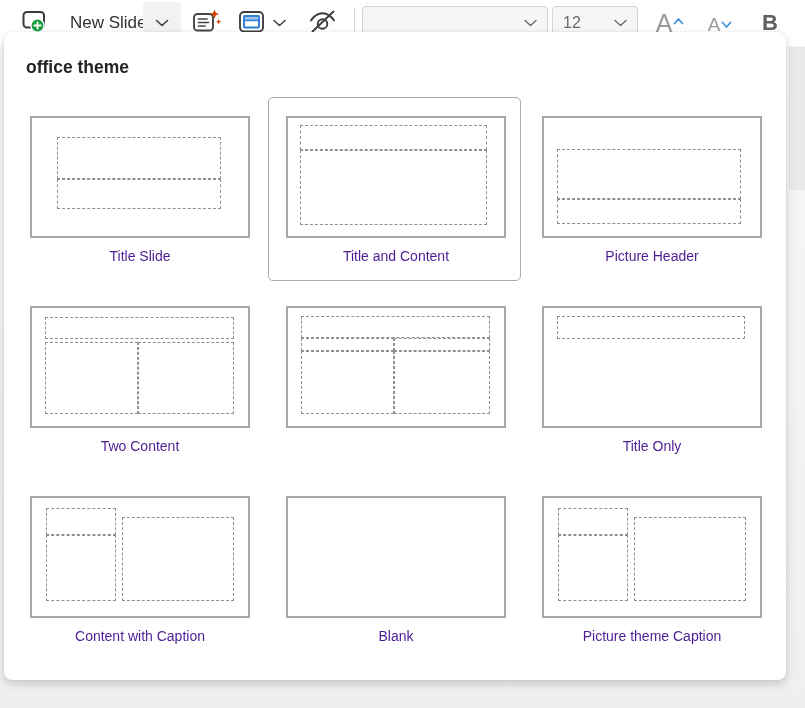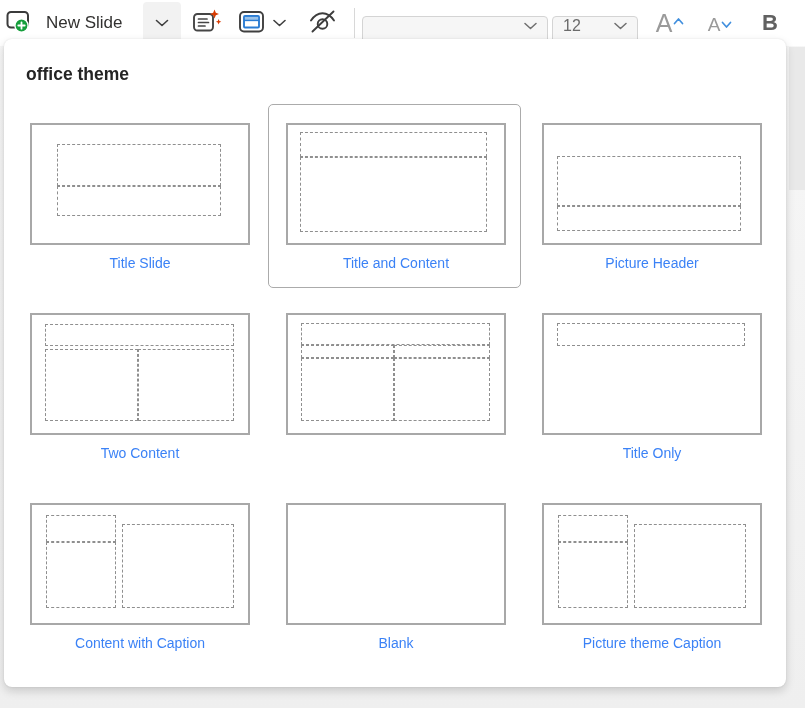--- a/index.html
+++ b/index.html
@@ -10,36 +10,36 @@
     background:linear-gradient(#f7f7f7, #efefef);
     overflow:hidden;
   }
 
   
   .toolbar {
     position:absolute; left:0; top:0; width:805px; height:46px;
     background:#ffffff;
   }
   .tb-item { position:absolute; display:flex; align-items:center; justify-content:center; }
-  .new-slide-btn { left:0; top:2px; height:42px; padding:0 6px; gap:14px; cursor:pointer; }
+  .new-slide-btn { left:16px; top:2px; height:42px; padding:0 6px; gap:22px; cursor:pointer; }
   .new-slide-label { font-size:17px; color:#323130; white-space:nowrap; }
   .new-slide-dropdown {
     left:143px; top:2px; width:38px; height:42px;
     background:#f2f2f2; border-radius:4px; cursor:pointer;
   }
   .icon-btn { top:2px; height:42px; cursor:pointer; }
   .designer-btn { left:186px; width:42px; }
   .layout-btn  { left:232px; width:60px; gap:8px; }
   .hide-btn    { left:300px; width:44px; }
   .tb-sep { position:absolute; left:354px; top:8px; width:1px; height:30px; background:#d8d8d8; }
 
   .combo {
-    position:absolute; top:16px; height:34px;
+    position:absolute; top:6px; height:34px;
     background:#f6f6f6; border:1px solid #d4d4d4; border-radius:4px;
-    display:flex; cursor:pointer;
+    display:flex; align-items:center; cursor:pointer;
   }
   .font-name-combo { left:362px; width:186px; padding:0 10px; justify-content:flex-end; }
   .font-size-combo { left:552px; width:86px;  padding:0 10px; justify-content:space-between; }
   .combo-value { font-size:16px; color:#6b6b6b; }
 
   .font-step-btn { top:2px; height:42px; width:44px; cursor:pointer; position:absolute;
     display:flex; align-items:flex-start; justify-content:center; }
   .inc-font { left:648px; }
   .dec-font { left:698px; }
   .a-big   { font-size:25px; color:#9a9a9a; line-height:42px; }
@@ -47,21 +47,21 @@
   .a-caret { margin-top:9px; margin-left:1px; }
   .a-caret-down { margin-top:13px; }
   .bold-btn { left:752px; top:2px; width:36px; height:42px; cursor:pointer;
     font-size:22px; font-weight:700; color:#616161; }
 
   
   .right-bg-block { position:absolute; left:789px; top:47px; width:16px; height:143px; background:#e9e9e9; }
 
   
   .panel {
-    position:absolute; left:4px; top:39px; width:782px; height:648px;
+    position:absolute; left:4px; top:32px; width:782px; height:648px;
     background:#ffffff; border-radius:8px;
     box-shadow:0 4px 10px rgba(0,0,0,.16), 0 0 2px rgba(0,0,0,.10);
     padding-left:7px;
   }
   .panel-title {
     position:absolute; left:22px; top:25px;
     font-size:17.5px; font-weight:700; color:#242424;
   }
   .layout-grid {
     position:absolute; left:26px; top:84px;
@@ -73,21 +73,21 @@
     content:""; position:absolute; left:-18px; right:-15px; top:-19px; bottom:-16px;
     border:1px solid #ababab; border-radius:5px; pointer-events:none;
   }
   .thumb {
     width:220px; height:122px; background:#ffffff;
     border:2px solid #a8a8a8; position:relative;
   }
   .ph { position:absolute; border:1px dashed #8f8f8f; }
   .card-label {
     margin-top:10px; text-align:center;
-    font-size:14px; color:#3b82f6; line-height:17px; white-space:nowrap;
+    font-size:14px; color:#4c1d95; line-height:17px; white-space:nowrap;
   }
 </style>
 </head>
 <body>
 
 <div class="toolbar">
 
   <div class="tb-item new-slide-btn">
     <span>
       <svg width="26" height="23" viewBox="0 0 26 23">

